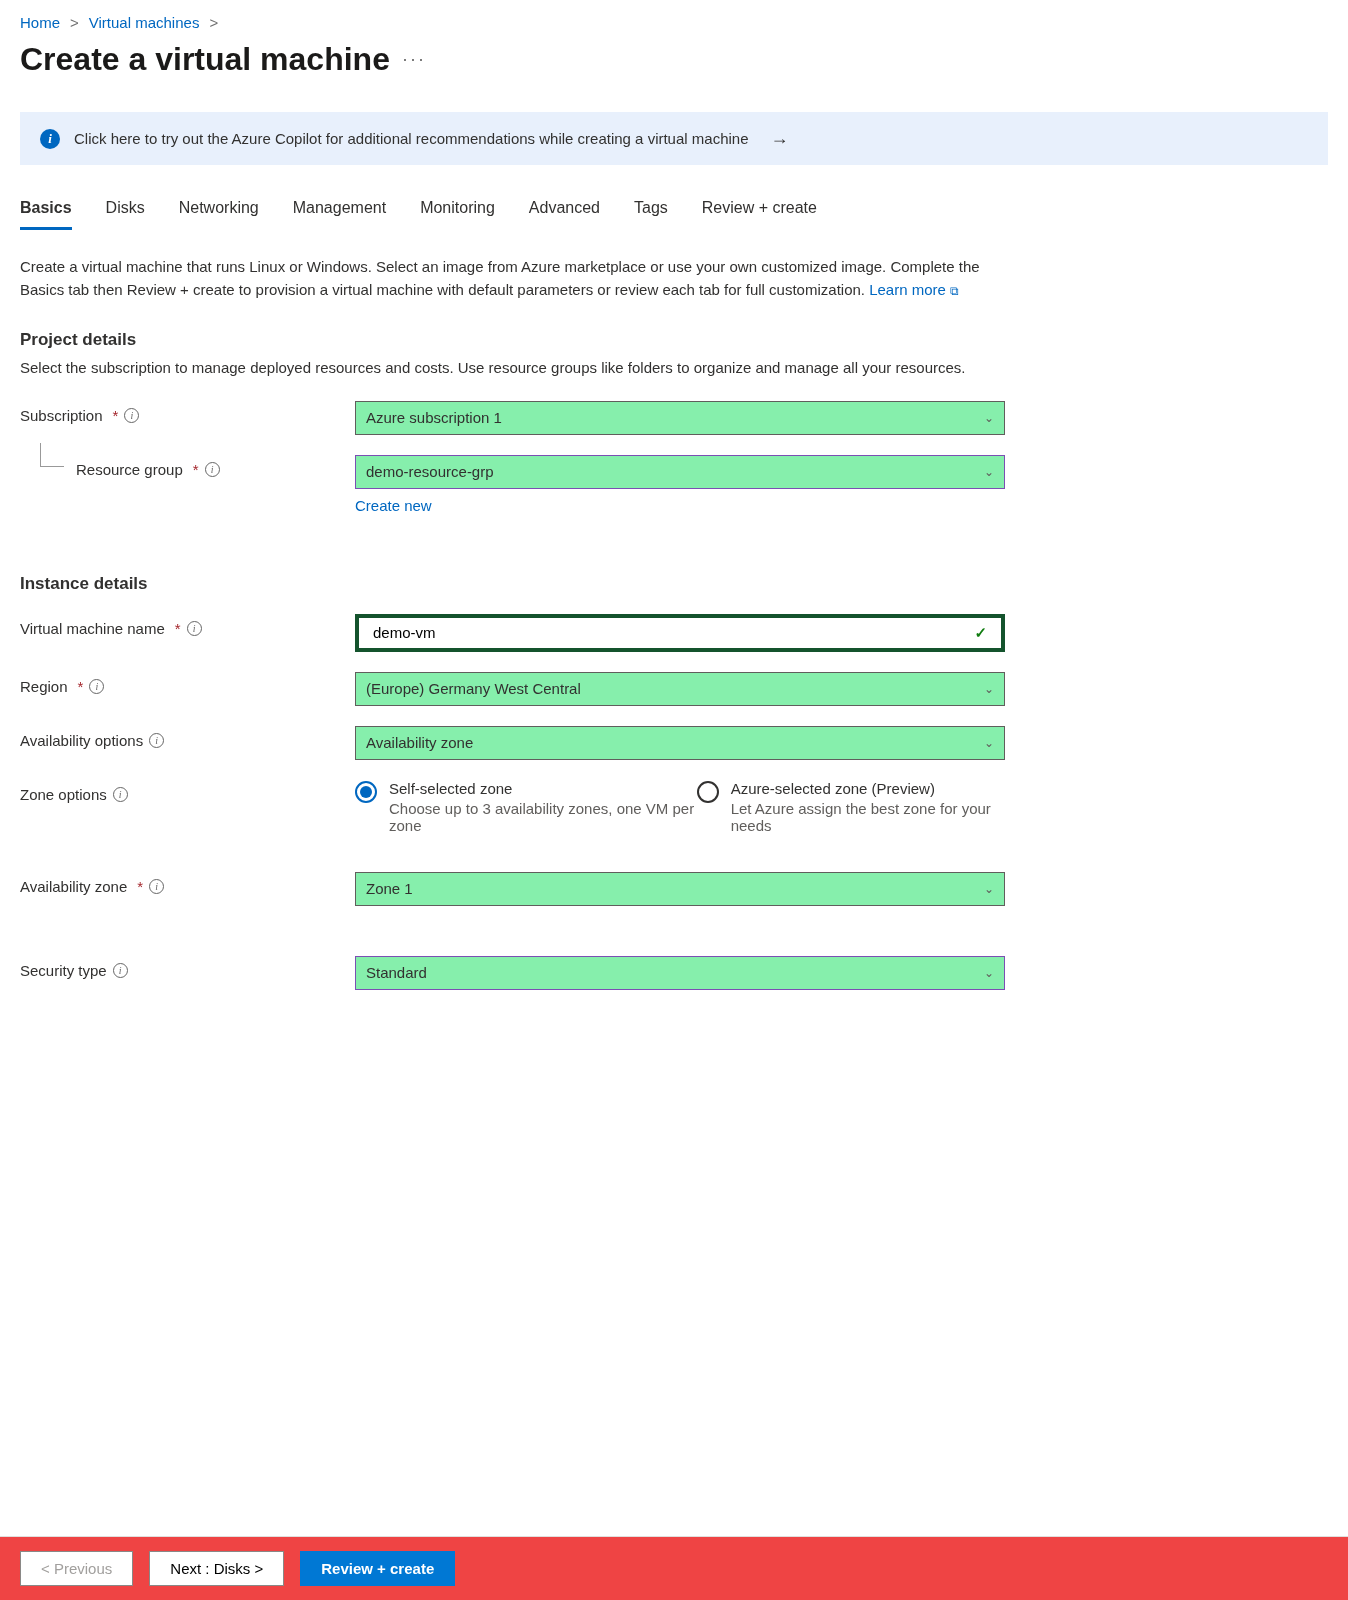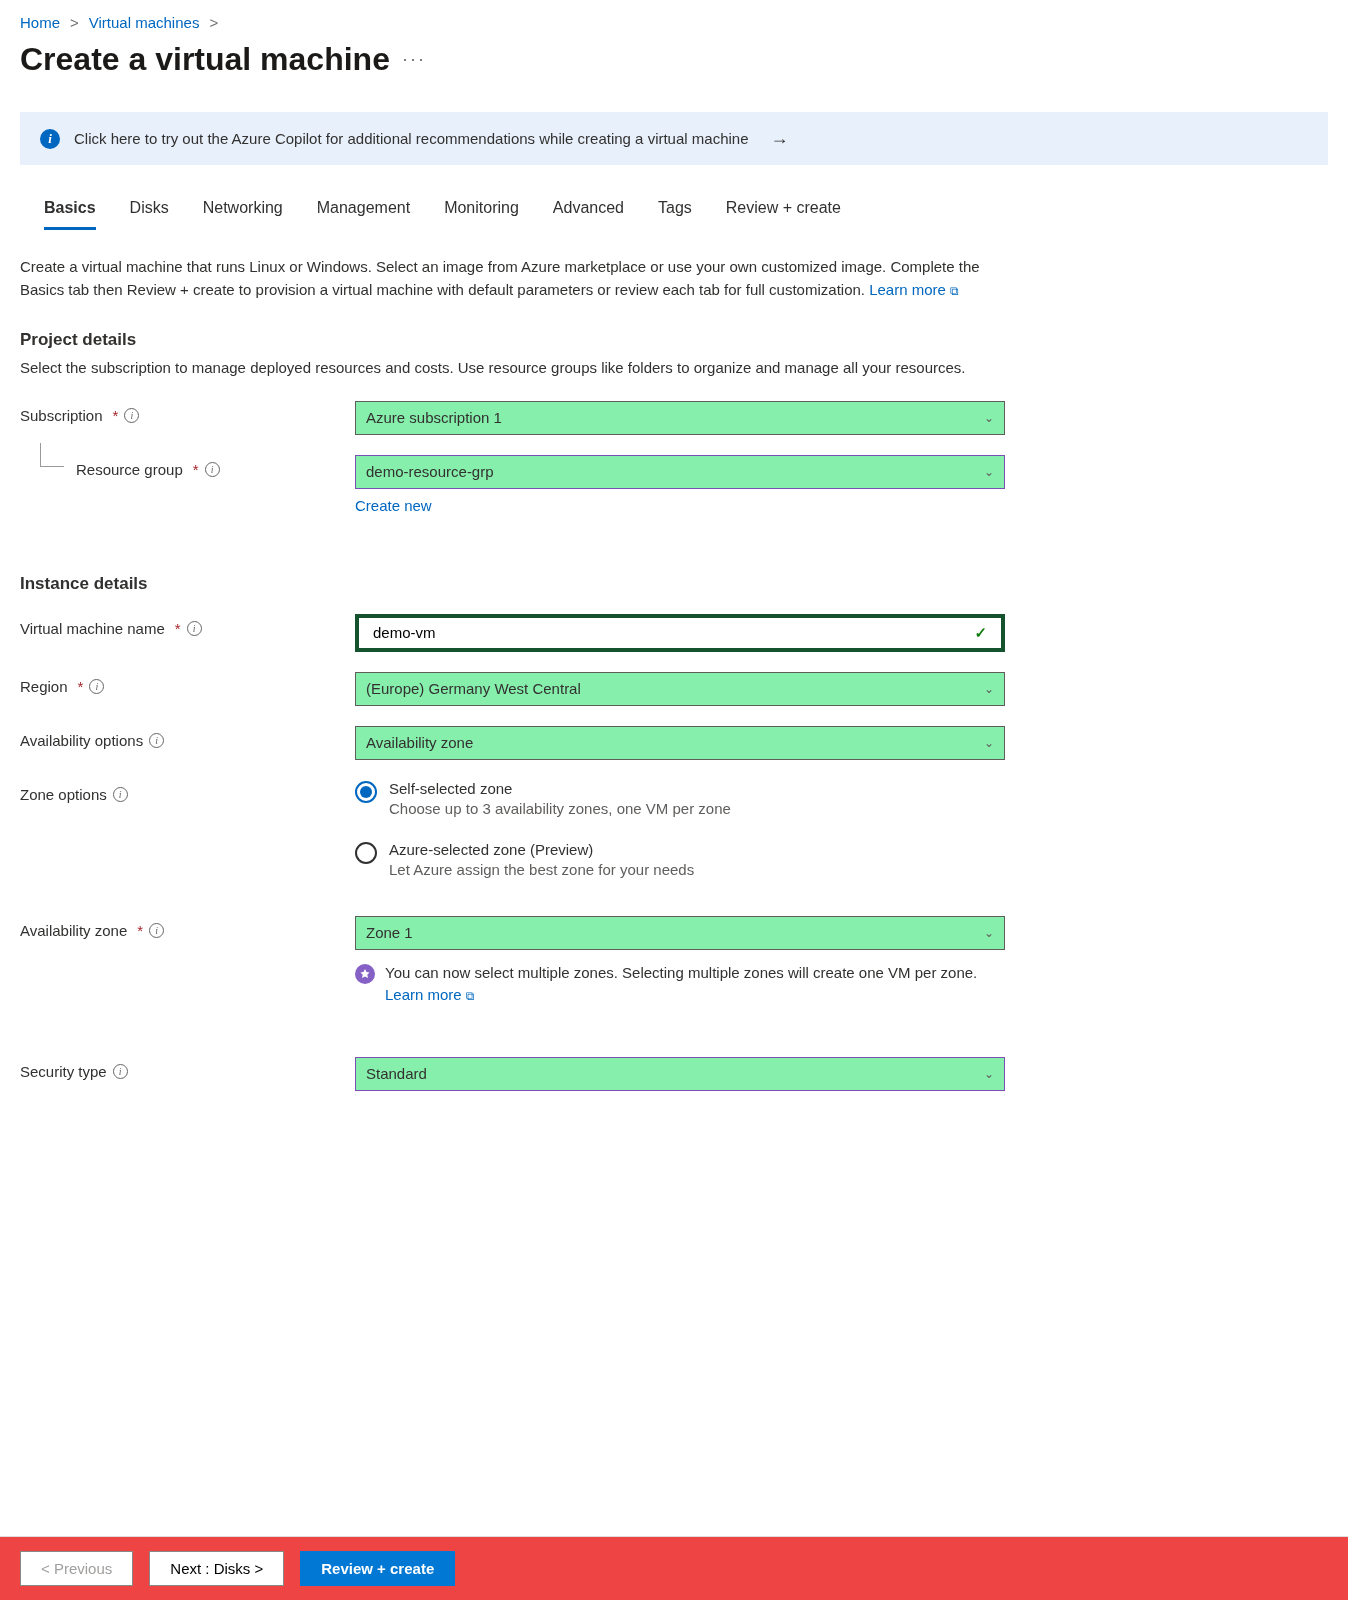--- a/index.html
+++ b/index.html
@@ -34,21 +34,21 @@
     .banner .info-icon {
       width: 20px; height: 20px; border-radius: 50%;
       background: #0067c0; color: #fff;
       display: inline-flex; align-items: center; justify-content: center;
       font-weight: bold; font-size: 13px; flex-shrink: 0;
       font-style: italic; font-family: Georgia, serif;
     }
     .banner .arrow { font-size: 18px; margin-left: 8px; }
 
     
-    .tabs { display: flex; gap: 34px; border-bottom: 1px solid transparent; margin-bottom: 24px; flex-wrap: wrap; margin-left: 24px; }
+    .tabs { display: flex; gap: 34px; border-bottom: 1px solid transparent; margin-bottom: 24px; flex-wrap: wrap; }
     .tab { padding-bottom: 10px; font-size: 16px; color: #323130; cursor: pointer; border-bottom: 3px solid transparent; }
     .tab.active { font-weight: 600; border-bottom-color: #0067c0; }
 
     
     .intro { font-size: 15px; line-height: 1.55; margin-bottom: 28px; max-width: 980px;}
     .link { color: #0067c0; text-decoration: none; cursor: pointer; }
     .ext-icon { font-size: 12px; margin-left: 4px; }
 
     
     .section-title { font-size: 17px; font-weight: 600; margin-bottom: 6px; }
@@ -83,21 +83,21 @@
 
     
     .input-box {
       display: flex; align-items: center; border: 4px solid #14532d;
       padding: 6px 14px; min-height: 34px; font-size: 15px;
     }
     .input-box input { border: none; outline: none; flex: 1; font-size: 15px; font-family: inherit; }
     .check-icon { color: #107c10; font-weight: bold; }
 
     
-    .radio-group { display: flex; flex-direction: column; gap: 24px; }
+    .radio-group { display: flex; flex-direction: row; gap: 0; }
     .radio-item { display: flex; gap: 12px; }
     .radio {
       width: 22px; height: 22px; border-radius: 50%; border: 2px solid #323130;
       flex-shrink: 0; display: flex; align-items: center; justify-content: center;
       cursor: pointer; margin-top: 1px;
     }
     .radio.checked { border-color: #0067c0; }
     .radio.checked::after { content: ''; width: 12px; height: 12px; border-radius: 50%; background: #0067c0; }
     .radio-label { font-size: 15px; }
     .radio-desc { font-size: 15px; color: #605e5c; margin-top: 3px; }
@@ -271,31 +271,20 @@
     <div class="form-label">
       <span>Availability zone</span>
       <span class="req">*</span>
       <span class="info-circle">i</span>
     </div>
     <div class="form-control">
       <div class="select">
         <span>Zone 1</span>
         <span class="chevron">⌄</span>
       </div>
-      <div class="info-note">
-        <span class="rocket-badge">
-          <svg viewBox="0 0 24 24">
-              <path d="M12 2l3 6 6 1-4.5 4.5L18 20l-6-3-6 3 1.5-6.5L3 9l6-1z"></path>
-            </svg>
-        </span>
-        <span>
-          <span>You can now select multiple zones. Selecting multiple zones will create one VM per zone. </span>
-          <a class="link"><span>Learn more</span><span class="ext-icon">⧉</span></a>
-        </span>
-      </div>
     </div>
   </div>
 
   <div style="height:30px;"></div>
 
   <div class="form-row">
     <div class="form-label">
       <span>Security type</span>
       <span class="info-circle">i</span>
     </div>

